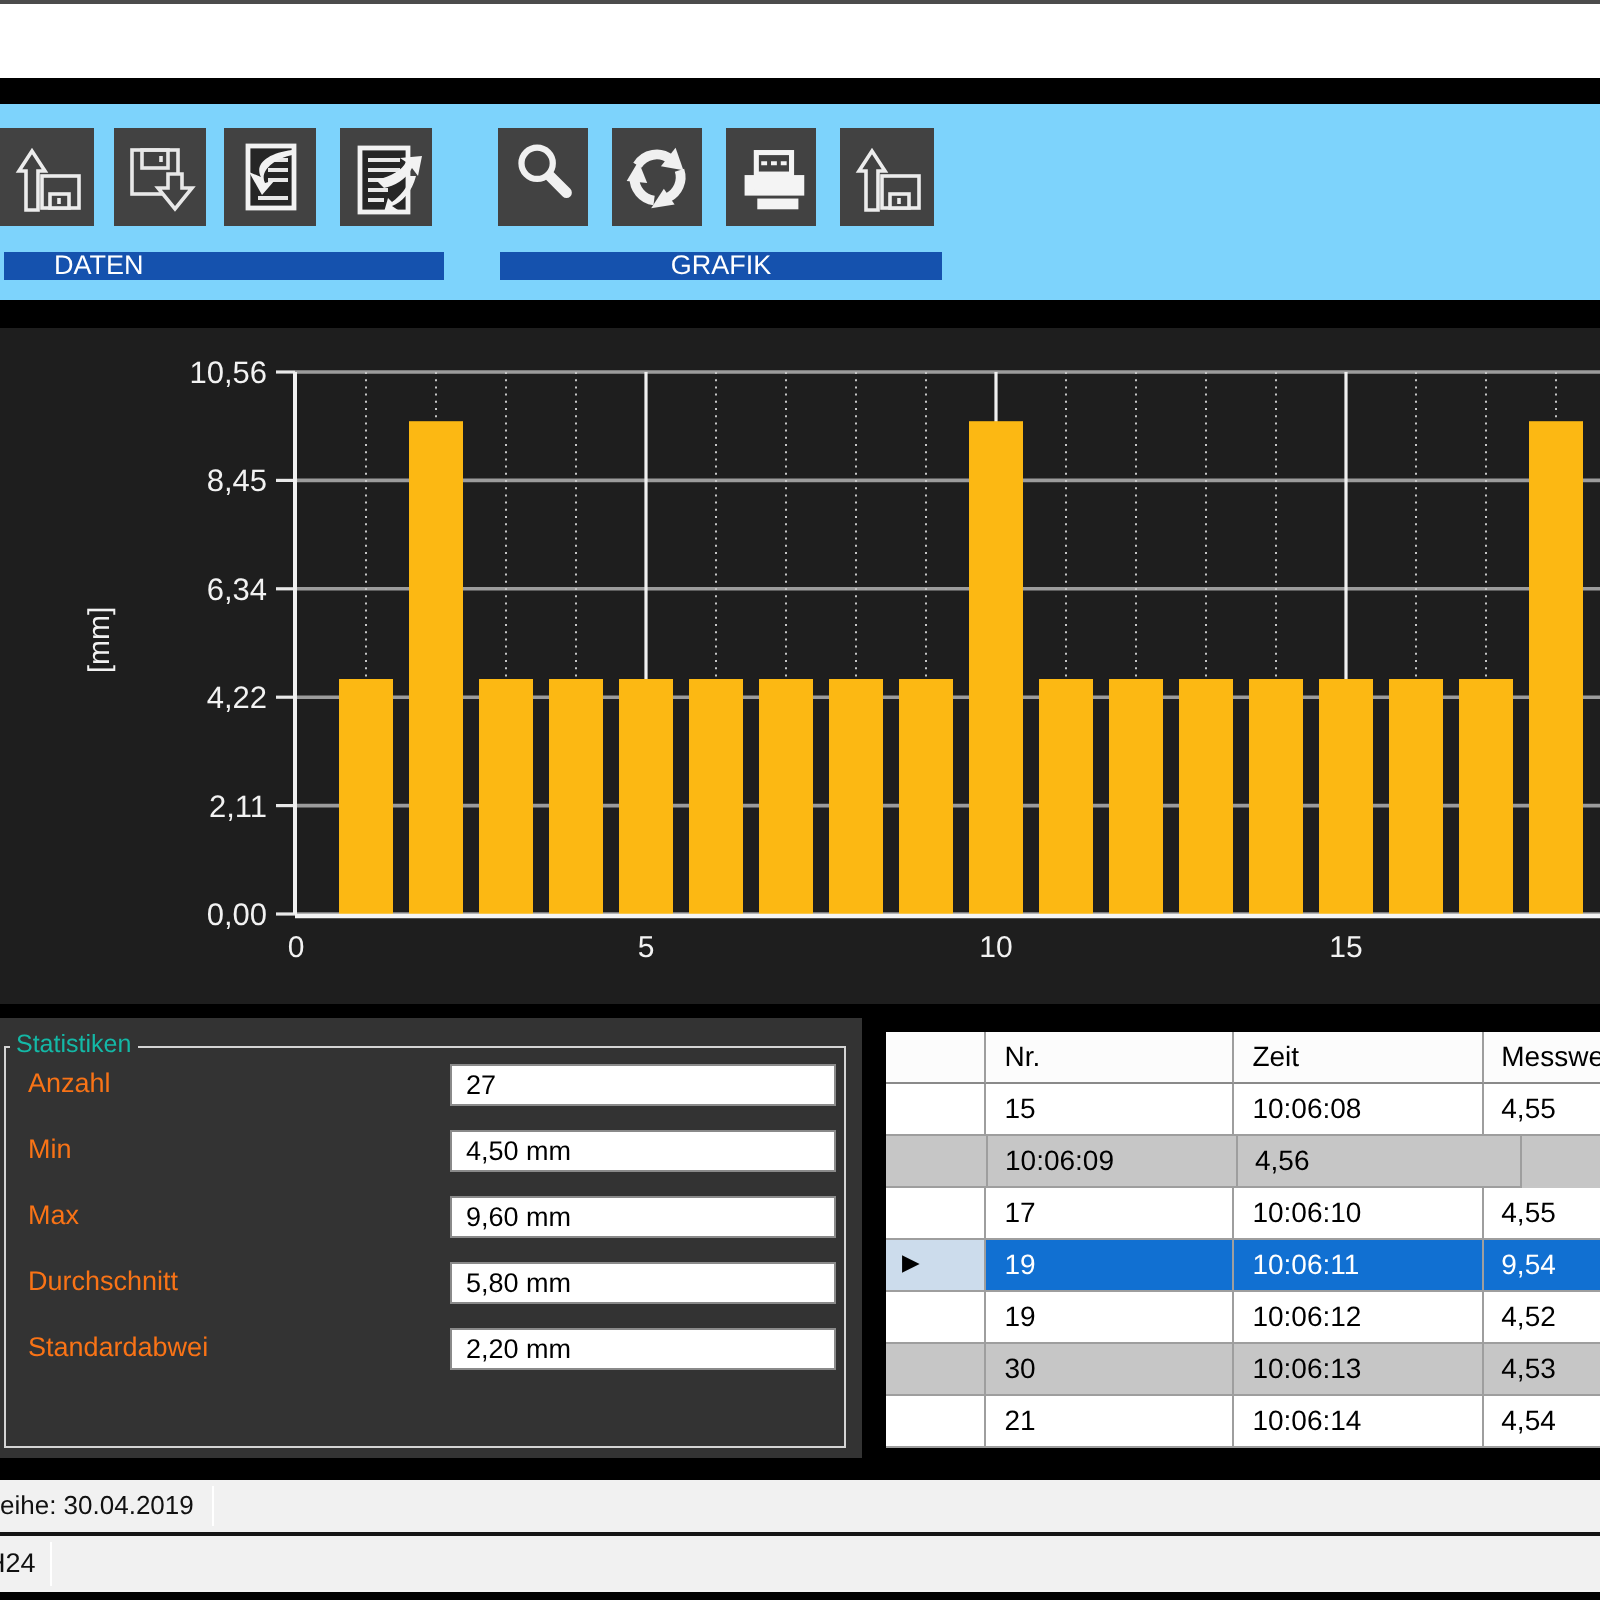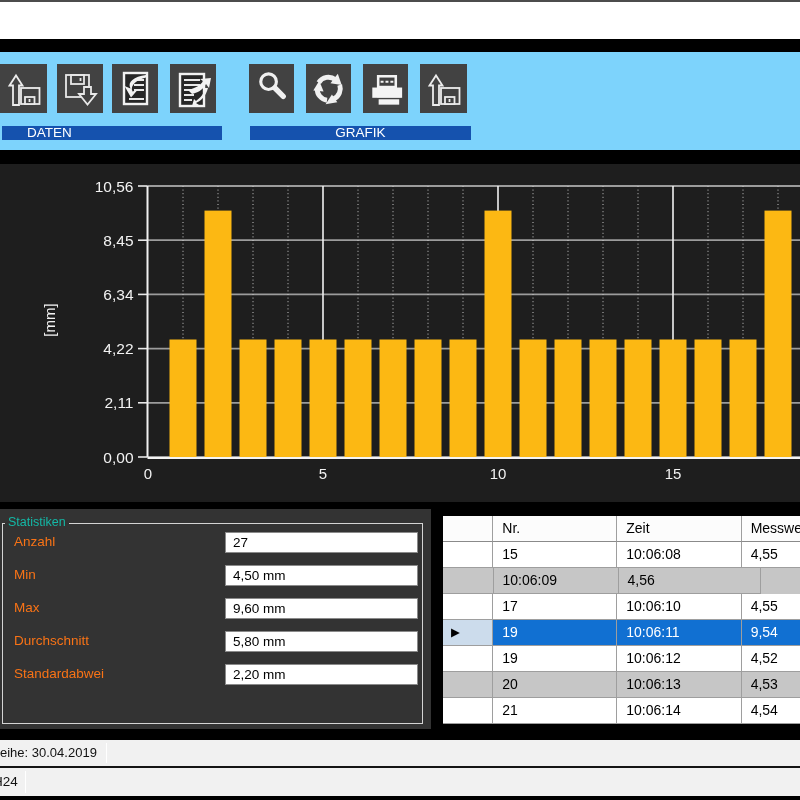--- a/index.html
+++ b/index.html
@@ -244,21 +244,21 @@
       <div class="c3">9,54</div>
     </div>
 <div class="trow rw" style="top:137px">
       <div class="c0 "></div>
       <div class="c1">19</div>
       <div class="c2">10:06:12</div>
       <div class="c3">4,52</div>
     </div>
 <div class="trow rg" style="top:163px">
       <div class="c0 "></div>
-      <div class="c1">20</div>
+      <div class="c1">30</div>
       <div class="c2">10:06:13</div>
       <div class="c3">4,53</div>
     </div>
 <div class="trow rw" style="top:189px">
       <div class="c0 "></div>
       <div class="c1">21</div>
       <div class="c2">10:06:14</div>
       <div class="c3">4,54</div>
     </div>
 </div>

